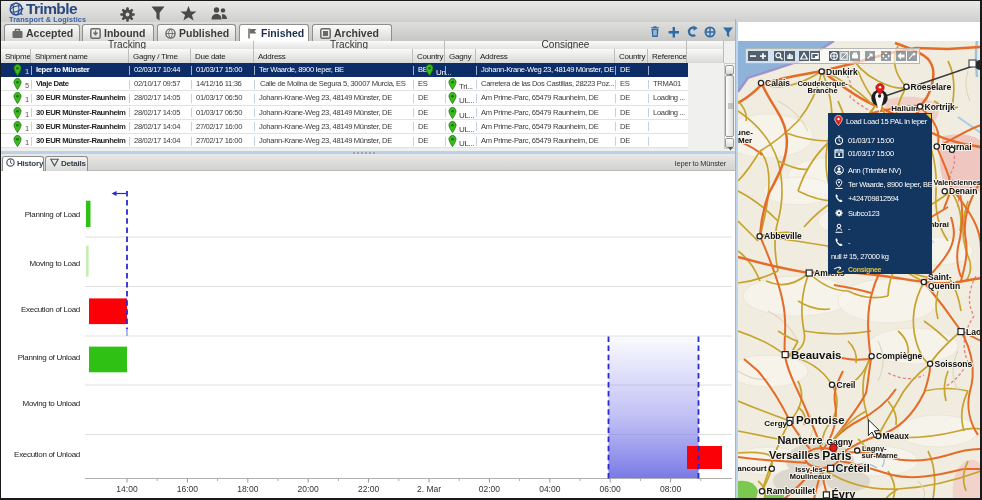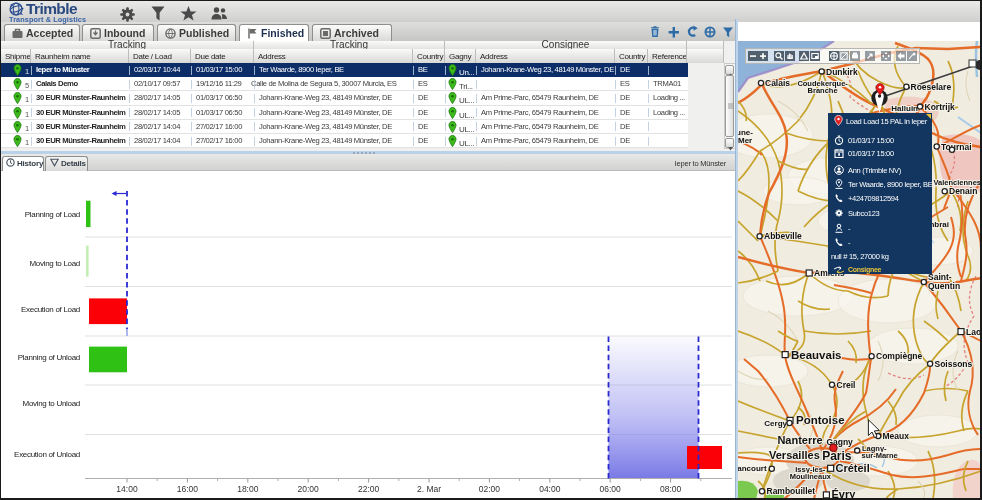--- a/index.html
+++ b/index.html
@@ -116,42 +116,42 @@
 <circle cx="12" cy="4.4" r="2.2" fill="#4a4a4a"></circle>
         <path d="M10.8 8.2 C13.5 7.8 16 9.5 16 13 H11.3" fill="#4a4a4a"></path>
       </svg>
     </div>
 <div id="grid">
 <div class="ghdr" style="left:0px;width:253px">Tracking</div>
 <div class="ghdr" style="left:253px;width:191px">Tracking</div>
 <div class="ghdr" style="left:444px;width:242px">Consignee</div>
 <div class="ghdr" style="left:686px;width:37px"></div>
 <div class="chdr" style="left:0px;width:30px">Shipme..</div>
-<div class="chdr" style="left:30px;width:98px">Raunheim name</div>
-<div class="chdr" style="left:128px;width:62px">Date / Load</div>
+<div class="chdr" style="left:30px;width:98px">Shipment name</div>
+<div class="chdr" style="left:128px;width:62px">Gagny / Time</div>
 <div class="chdr" style="left:190px;width:63px">Due date</div>
 <div class="chdr" style="left:253px;width:159px">Address</div>
 <div class="chdr" style="left:412px;width:32px">Country</div>
 <div class="chdr" style="left:444px;width:31px">Gagny</div>
 <div class="chdr" style="left:475px;width:139px">Address</div>
 <div class="chdr" style="left:614px;width:33px">Country</div>
 <div class="chdr" style="left:647px;width:39px">Reference</div>
 <div class="chdr" style="left:686px;width:37px"></div>
 <div class="row sel" style="top:22.0px">
         <svg style="position:absolute;left:12px;top:1px" width="9" height="12" viewBox="0 0 9 12">
           <path d="M4.5 0.5 C2.5 0.5 1 2.1 1 4.1 C1 6.6 4.5 11.6 4.5 11.6 C4.5 11.6 8 6.6 8 4.1 C8 2.1 6.5 0.5 4.5 0.5 Z" fill="#3cbb1b" stroke="#1d7d0e" stroke-width="0.9"></path>
           <circle cx="4.5" cy="4.2" r="1.3" fill="#1a6e0c"></circle>
         </svg>
         <div class="num">1</div>
         <div class="cell b" style="left:30px;width:98px">Ieper to Münster</div>
         <div class="cell" style="left:128px;width:62px">02/03/17 10:44</div>
         <div class="cell" style="left:190px;width:63px">01/03/17 15:00</div>
         <div class="cell" style="left:253px;width:159px">Ter Waarde, 8900 Ieper, BE</div>
         <div class="cell" style="left:412px;width:32px">BE</div>
-        <div class="cell" style="left:444px;width:31px">
+        <div class="cell" style="left:421px;width:31px">
           <svg style="position:absolute;left:3px;top:1px" width="9" height="12" viewBox="0 0 9 12">
             <path d="M4.5 0.5 C2.5 0.5 1 2.1 1 4.1 C1 6.6 4.5 11.6 4.5 11.6 C4.5 11.6 8 6.6 8 4.1 C8 2.1 6.5 0.5 4.5 0.5 Z" fill="#3cbb1b" stroke="#1d7d0e" stroke-width="0.9"></path>
             <circle cx="4.5" cy="4.2" r="1.3" fill="#1a6e0c"></circle>
           </svg>
           <span style="position:absolute;left:14px;top:3px;font-size:8px">Un...</span>
         </div>
         <div class="cell" style="left:475px;width:139px">Johann-Krane-Weg 23, 48149 Münster, DE</div>
         <div class="cell" style="left:614px;width:33px">DE</div>
         <div class="cell" style="left:647px;width:39px"></div>
         <div class="cdiv" style="left:30px"></div>
@@ -163,32 +163,33 @@
         <div class="cdiv" style="left:475px"></div>
         <div class="cdiv" style="left:614px"></div>
         <div class="cdiv" style="left:647px"></div>
       </div>
 <div class="row" style="top:36.2px">
         <svg style="position:absolute;left:12px;top:1px" width="9" height="12" viewBox="0 0 9 12">
           <path d="M4.5 0.5 C2.5 0.5 1 2.1 1 4.1 C1 6.6 4.5 11.6 4.5 11.6 C4.5 11.6 8 6.6 8 4.1 C8 2.1 6.5 0.5 4.5 0.5 Z" fill="#3cbb1b" stroke="#1d7d0e" stroke-width="0.9"></path>
           <circle cx="4.5" cy="4.2" r="1.3" fill="#1a6e0c"></circle>
         </svg>
         <div class="num">5</div>
-        <div class="cell b" style="left:30px;width:98px">Calais Demo</div>
+        <div class="cell b" style="left:30px;width:98px">Viaje Date</div>
         <div class="cell" style="left:128px;width:62px">02/10/17 09:57</div>
-        <div class="cell" style="left:190px;width:63px">19/12/16 11:29</div>
-        <div class="cell" style="left:245px;width:159px">Calle de Molina de Segura 5, 30007 Murcia, ES</div>
+        <div class="cell" style="left:190px;width:63px">14/12/16 11:36</div>
+        <div class="cell" style="left:254px;width:159px">Calle de Molina de Segura 5, 30007 Murcia, ES</div>
         <div class="cell" style="left:412px;width:32px">ES</div>
         <div class="cell" style="left:444px;width:31px">
           <svg style="position:absolute;left:3px;top:1px" width="9" height="12" viewBox="0 0 9 12">
             <path d="M4.5 0.5 C2.5 0.5 1 2.1 1 4.1 C1 6.6 4.5 11.6 4.5 11.6 C4.5 11.6 8 6.6 8 4.1 C8 2.1 6.5 0.5 4.5 0.5 Z" fill="#3cbb1b" stroke="#1d7d0e" stroke-width="0.9"></path>
             <circle cx="4.5" cy="4.2" r="1.3" fill="#1a6e0c"></circle>
           </svg>
           <span style="position:absolute;left:14px;top:3px;font-size:8px">Tri...</span>
         </div>
+        <div class="cell" style="left:475px;width:139px">Carretera de las Dos Castillas, 28223 Poz...</div>
         <div class="cell" style="left:614px;width:33px">ES</div>
         <div class="cell" style="left:647px;width:39px">TRMA01</div>
         <div class="cdiv" style="left:30px"></div>
         <div class="cdiv" style="left:128px"></div>
         <div class="cdiv" style="left:190px"></div>
         <div class="cdiv" style="left:253px"></div>
         <div class="cdiv" style="left:412px"></div>
         <div class="cdiv" style="left:444px"></div>
         <div class="cdiv" style="left:475px"></div>
         <div class="cdiv" style="left:614px"></div>

